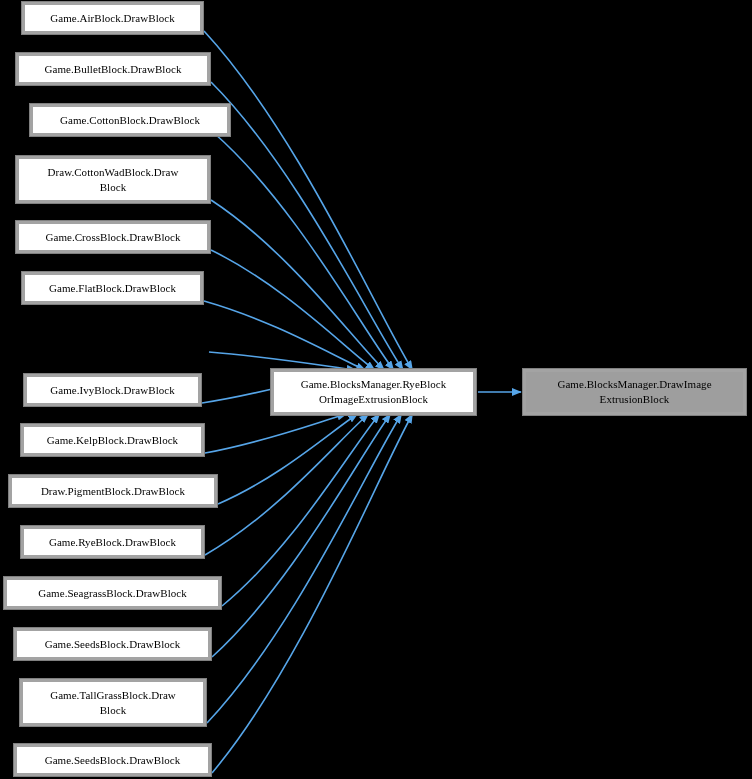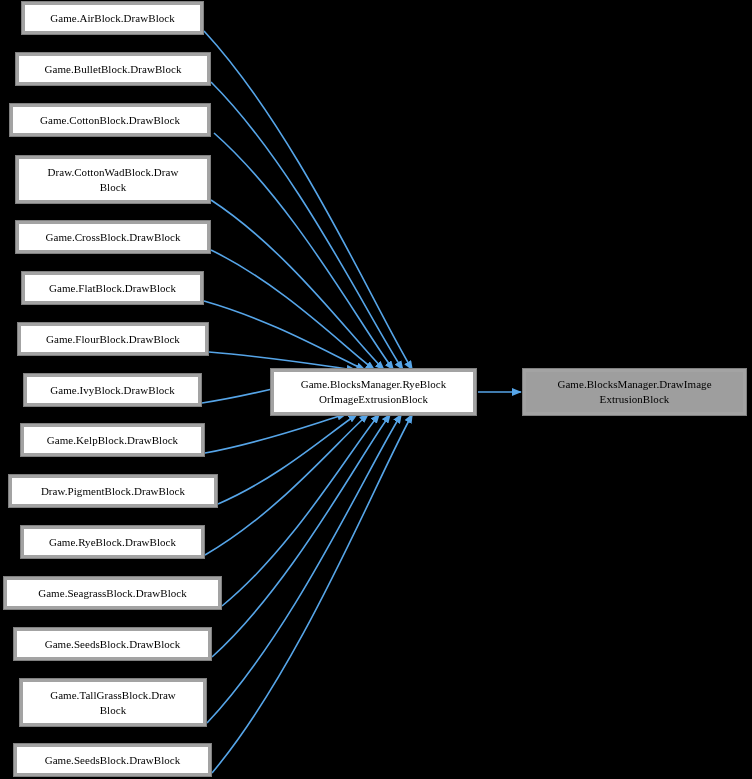--- a/index.html
+++ b/index.html
@@ -85,35 +85,32 @@
         <path d="M478,392 L521,392" marker-end="url(#ah)"></path>
       </g>
   </svg>
 
   <div class="node" style="left: 22px; top: 2px; width: 181px; height: 32px;">
     <span class="label">Game.AirBlock.DrawBlock</span>
   </div>
   <div class="node" style="left: 16px; top: 53px; width: 194px; height: 32px;">
     <span class="label">Game.BulletBlock.DrawBlock</span>
   </div>
-  <div class="node" style="left: 10px; top: 104px; width: 200px; height: 32px; text-align: center;">
+  <div class="node" style="left: 30px; top: 104px; width: 200px; height: 32px; text-align: center;">
     <span class="label">Game.CottonBlock.DrawBlock</span>
   </div>
   <div class="node" style="left: 16px; top: 156px; width: 194px; height: 47px;">
     <span class="label">Draw.CottonWadBlock.Draw
 Block</span>
   </div>
   <div class="node" style="left: 16px; top: 221px; width: 194px; height: 32px;">
     <span class="label">Game.CrossBlock.DrawBlock</span>
   </div>
   <div class="node" style="left: 22px; top: 272px; width: 181px; height: 32px;">
     <span class="label">Game.FlatBlock.DrawBlock</span>
-  </div>
-  <div class="node" style="left: 18px; top: 323px; width: 190px; height: 32px;">
-    <span class="label">Game.FlourBlock.DrawBlock</span>
   </div>
   <div class="node" style="left: 21px; top: 424px; width: 183px; height: 32px;">
     <span class="label">Game.KelpBlock.DrawBlock</span>
   </div>
   <div class="node" style="left: 24px; top: 374px; width: 177px; height: 32px;">
     <span class="label">Game.IvyBlock.DrawBlock</span>
   </div>
   <div class="node" style="left: 9px; top: 475px; width: 208px; height: 32px;">
     <span class="label">Draw.PigmentBlock.DrawBlock</span>
   </div>

